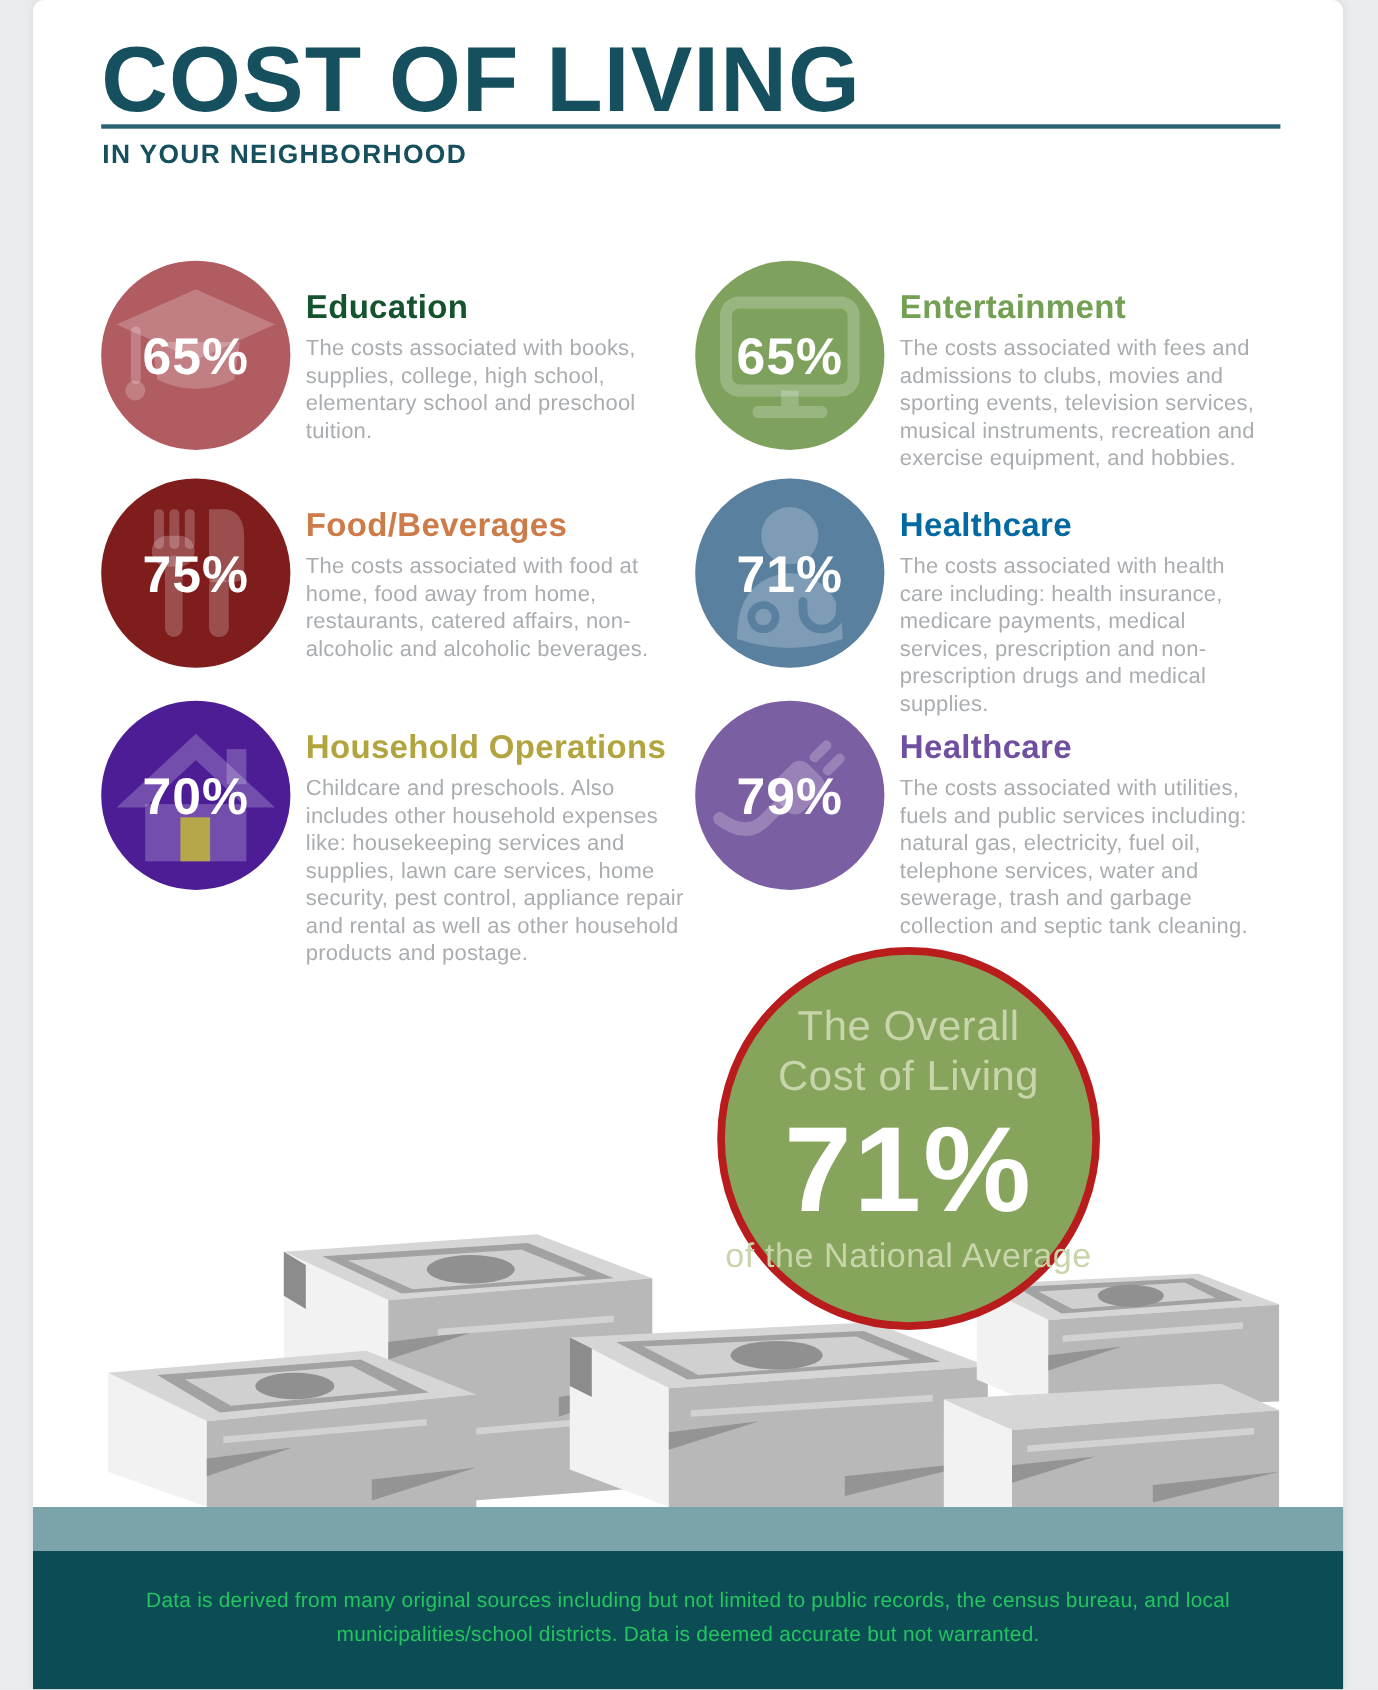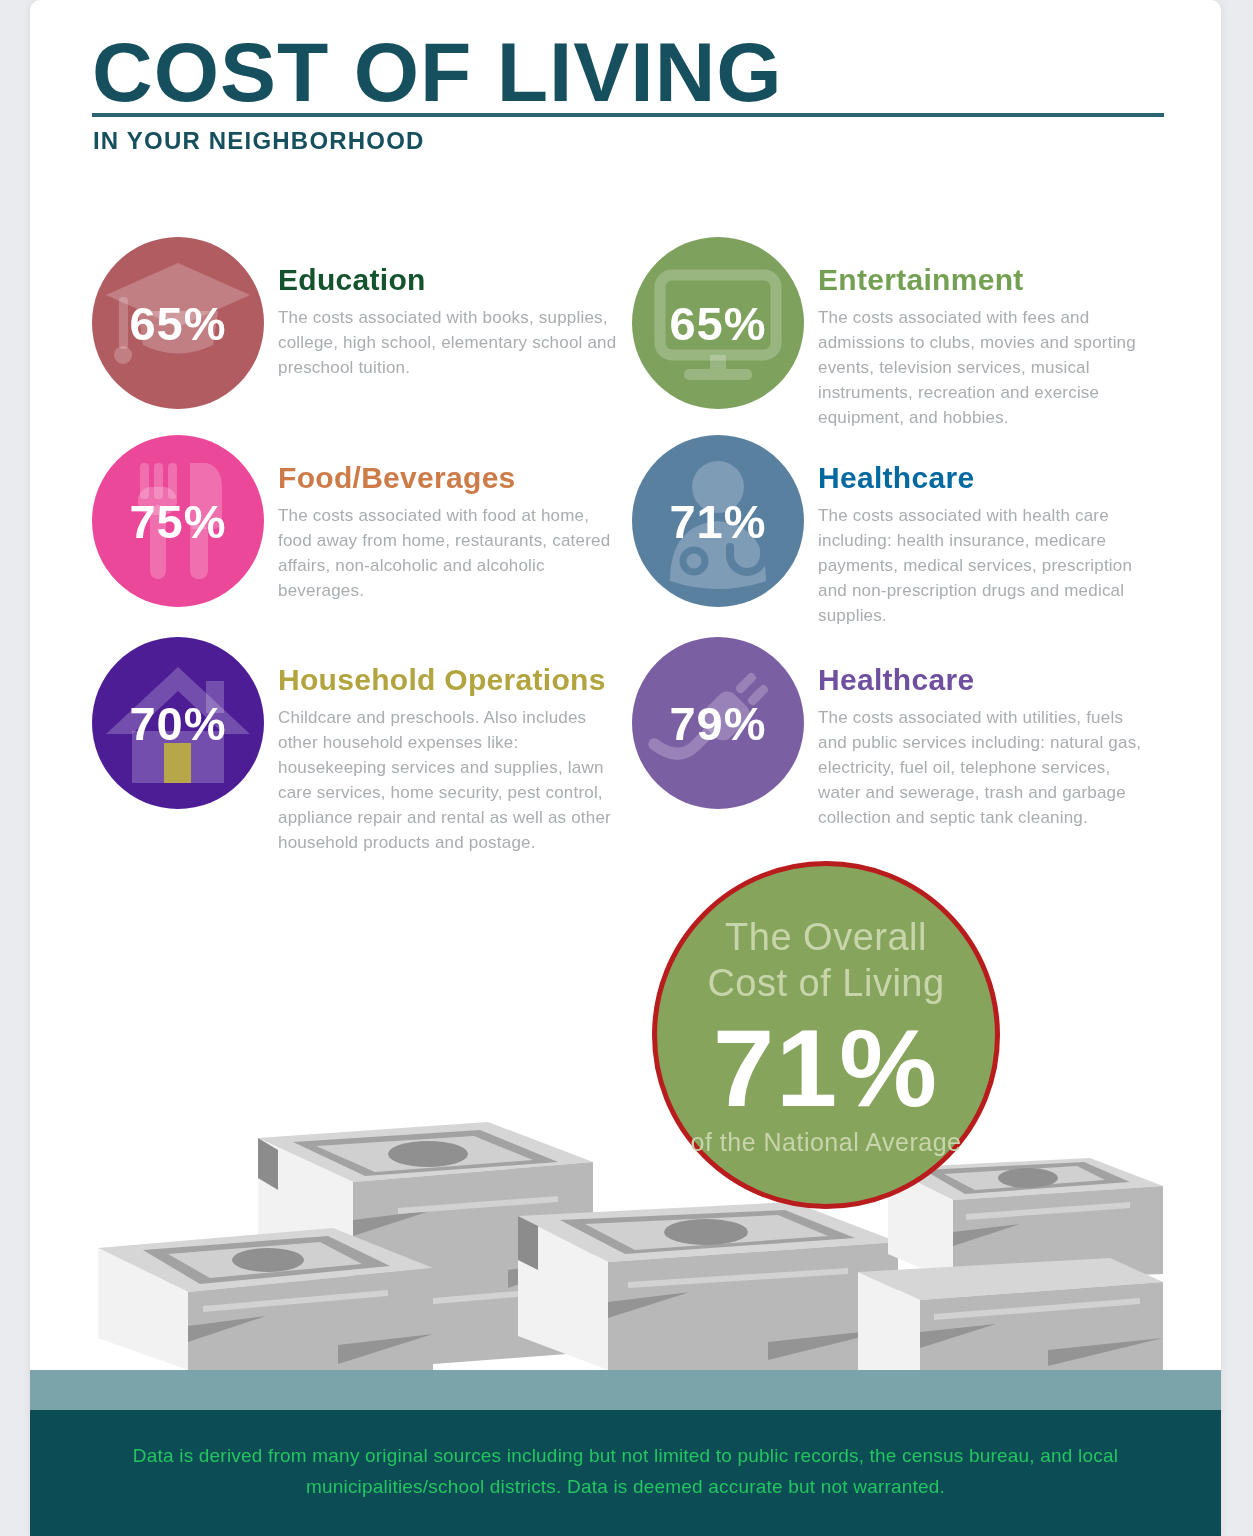--- a/index.html
+++ b/index.html
@@ -12,35 +12,35 @@
   .title-rule{position:absolute;left:62px;top:113px;width:1072px;height:4px;background:#2a6472;}
   .sub-title{position:absolute;left:63px;top:127px;font-size:24px;font-weight:700;color:#16505e;letter-spacing:1.2px;}
   
   .item{position:absolute;}
   .cat-circle{position:absolute;left:0;top:0;width:172px;height:172px;border-radius:50%;}
   .cat-circle svg{position:absolute;left:0;top:0;width:172px;height:172px;}
   .pct{position:absolute;left:0;top:0;width:172px;height:172px;display:flex;align-items:center;justify-content:center;
        color:#ffffff;font-size:47px;font-weight:700;letter-spacing:1px;}
   .cat-text{position:absolute;left:186px;top:26px;}
   .cat-title{font-size:30px;font-weight:700;margin:0 0 8px 0;letter-spacing:.3px;}
-  .cat-desc{font-size:17px;line-height:25px;color:#a9adb0;letter-spacing:.2px;margin:0;}
+  .cat-desc{font-size:20px;line-height:25px;color:#a9adb0;letter-spacing:.2px;margin:0;}
   .w-left{width:345px;} .w-right{width:338px;}
   .c-edu{background:#b15c61;} .t-edu{color:#14532d;}
   .c-ent{background:#7ea25d;} .t-ent{color:#74a054;}
-  .c-food{background:#ec4899;text-align:right;} .t-food{color:#cd7c49;}
+  .c-food{background:#7f1d1d;text-align:right;} .t-food{color:#cd7c49;}
   .c-health{background:#5a80a0;} .t-health{color:#0369a1;}
   .c-house{background:#4c1d95;} .t-house{color:#b2a540;}
   .c-util{background:#7b5fa3;} .t-util{color:#6f50a0;}
   
   .overall{position:absolute;left:622px;top:861px;width:348px;height:348px;box-sizing:border-box;
-           border:5px solid #b91c1c;border-radius:50%;background:#87a45c;z-index:3;
+           border:7px solid #b91c1c;border-radius:50%;background:#87a45c;z-index:3;
            display:flex;flex-direction:column;align-items:center;justify-content:center;text-align:center;}
   .overall .l1{font-size:38px;line-height:46px;color:#c8d5ab;font-weight:400;letter-spacing:.5px;}
   .overall .big{font-size:110px;font-weight:700;color:#ffffff;line-height:112px;margin:6px 0 4px 0;letter-spacing:2px;}
-  .overall .l3{font-size:25px;color:#c8d5ab;letter-spacing:.5px;}
+  .overall .l3{font-size:31px;color:#c8d5ab;letter-spacing:.5px;}
   
   .money{position:absolute;left:58px;top:1120px;z-index:1;}
   
   .band-light{position:absolute;left:0;top:1370px;width:100%;height:40px;background:#7ba4aa;z-index:2;}
   .band-dark{position:absolute;left:0;top:1410px;width:100%;height:126px;background:#0c4c55;z-index:2;}
   .disclaimer{margin:30px auto 0 auto;width:1040px;text-align:center;color:#22c55e;font-size:19px;
               line-height:31px;font-weight:500;letter-spacing:.2px;}
 </style>
 </head>
 <body>

